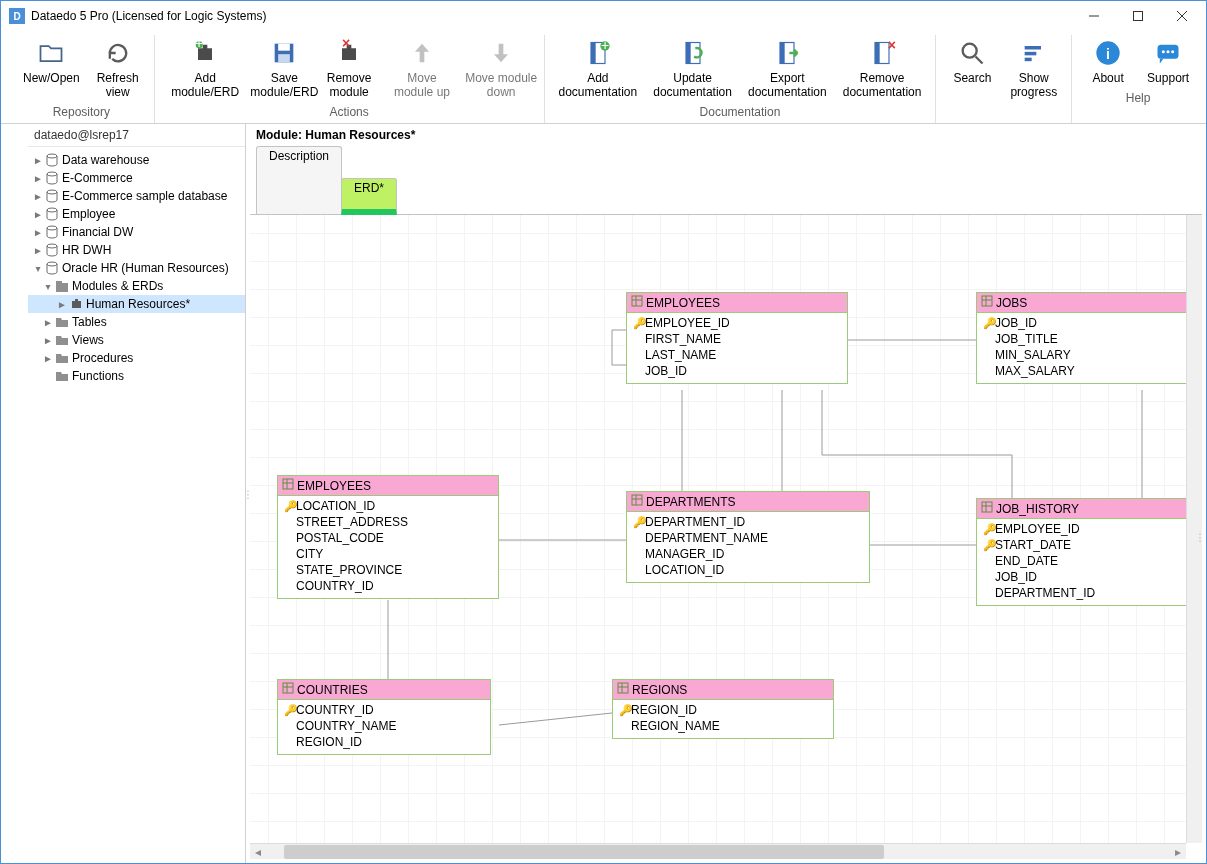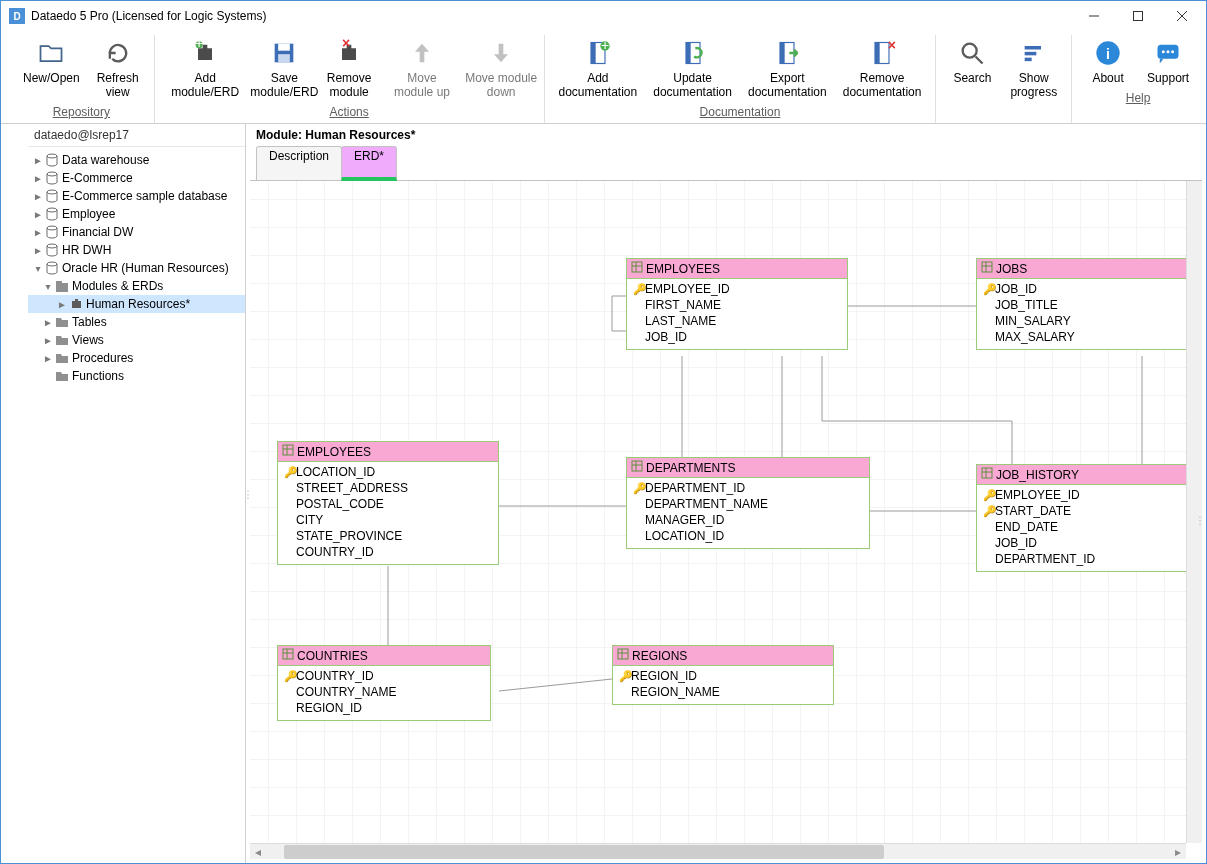--- a/index.html
+++ b/index.html
@@ -13,41 +13,41 @@
 .titlebar .win-btn svg { width: 10px; height: 10px; }
 
 
 .ribbon { border-bottom: 1px solid #d0d0d0; display: flex; padding: 4px 8px 0 8px; background:#fff;}
 .ribbon-group { display: flex; flex-direction: column; align-items: center; padding: 0 6px; border-right: 1px solid #e0e0e0; }
 .ribbon-group:last-child { border-right:none; }
 .ribbon-btns { display: flex; }
 .ribbon-btn { display: flex; flex-direction: column; align-items: center; justify-content: flex-start; padding: 2px 8px; text-align: center; min-width: 60px; }
 .ribbon-btn .ric { width: 32px; height: 32px; display:flex; align-items:center; justify-content:center; margin-bottom: 2px; color:#5b5b5b;}
 .ribbon-btn .lbl { line-height: 14px; }
-.ribbon-group-label { color:#5e5e5e; font-size: 12px; padding: 4px 0 4px 0; text-decoration: underline; }
+.ribbon-group-label { color:#5e5e5e; font-size: 12px; padding: 4px 0 4px 0; }
 
 
 .body { flex:1; display:flex; min-height:0; }
 .sidebar { width: 218px; border-right: 1px solid #d0d0d0; display:flex; flex-direction:column; background:#fff;margin-left:27px;}
 .sidebar-header { padding: 4px 6px; border-bottom:1px solid #e8e8e8; color:#333;}
 .tree { flex:1; overflow:auto; padding: 4px 0; }
 .tree-row { display:flex; align-items:center; height:18px; padding: 0 4px; white-space:nowrap; }
 .tree-row .exp { width:12px; text-align:center; color:#7a7a7a; font-size:10px;}
 .tree-row .ic { width:16px; height:14px; display:flex; align-items:center; justify-content:center; margin-right:2px; color:#7a7a7a;}
 .tree-row.sel { background:#cfe6ff; }
 .indent1 { padding-left: 14px; }
 .indent2 { padding-left: 28px; }
 
 
 .main { flex:1; display:flex; flex-direction:column; min-width:0; position:relative; }
 .splitter { width:6px; position:absolute; left:-3px; top:50%; transform:translateY(-50%); color:#b7b7b7; font-size:10px;}
 .module-title { font-weight:bold; padding: 4px 10px; }
 .tabs { display:flex; padding: 0 10px; }
 .tab { padding: 2px 12px 14px 12px; border:1px solid #c3c3c3; border-bottom:none; background:#f5f5f5; margin-right:-1px; border-radius:3px 3px 0 0;}
-.tab.active { background:#f0abfc; border-bottom:4px solid #22c55e; position:relative; z-index:2;}
+.tab.active { background:#bef264; border-bottom:6px solid #22c55e; position:relative; z-index:2;margin-top:32px;}
 .canvas-wrap { flex:1; border-top:1px solid #c3c3c3; margin: -1px 4px 4px 4px; position:relative; overflow:hidden; }
 .canvas { position:absolute; left:0; top:0; right:16px; bottom:16px;
   background-image: linear-gradient(#f3f3f3 1px, transparent 1px), linear-gradient(90deg, #f3f3f3 1px, transparent 1px);
   background-size: 28px 28px; background-position: -10px -10px;
 }
 .hscroll { position:absolute; left:0; right:16px; bottom:0; height:16px; background:#f0f0f0; border-top:1px solid #dcdcdc; display:flex; align-items:center;}
 .hscroll .thumb { height:14px; background:#cdcdcd; margin-left:18px; width: 600px; border-radius:2px;}
 .hscroll .arrow { width:16px; text-align:center; color:#8a8a8a;}
 .vscroll { position:absolute; top:0; bottom:16px; right:0; width:16px; background:#f0f0f0; border-left:1px solid #dcdcdc;}
 .rsplit { position:absolute; right:-3px; top:50%; transform:translateY(-50%); color:#b7b7b7; font-size:10px;}

